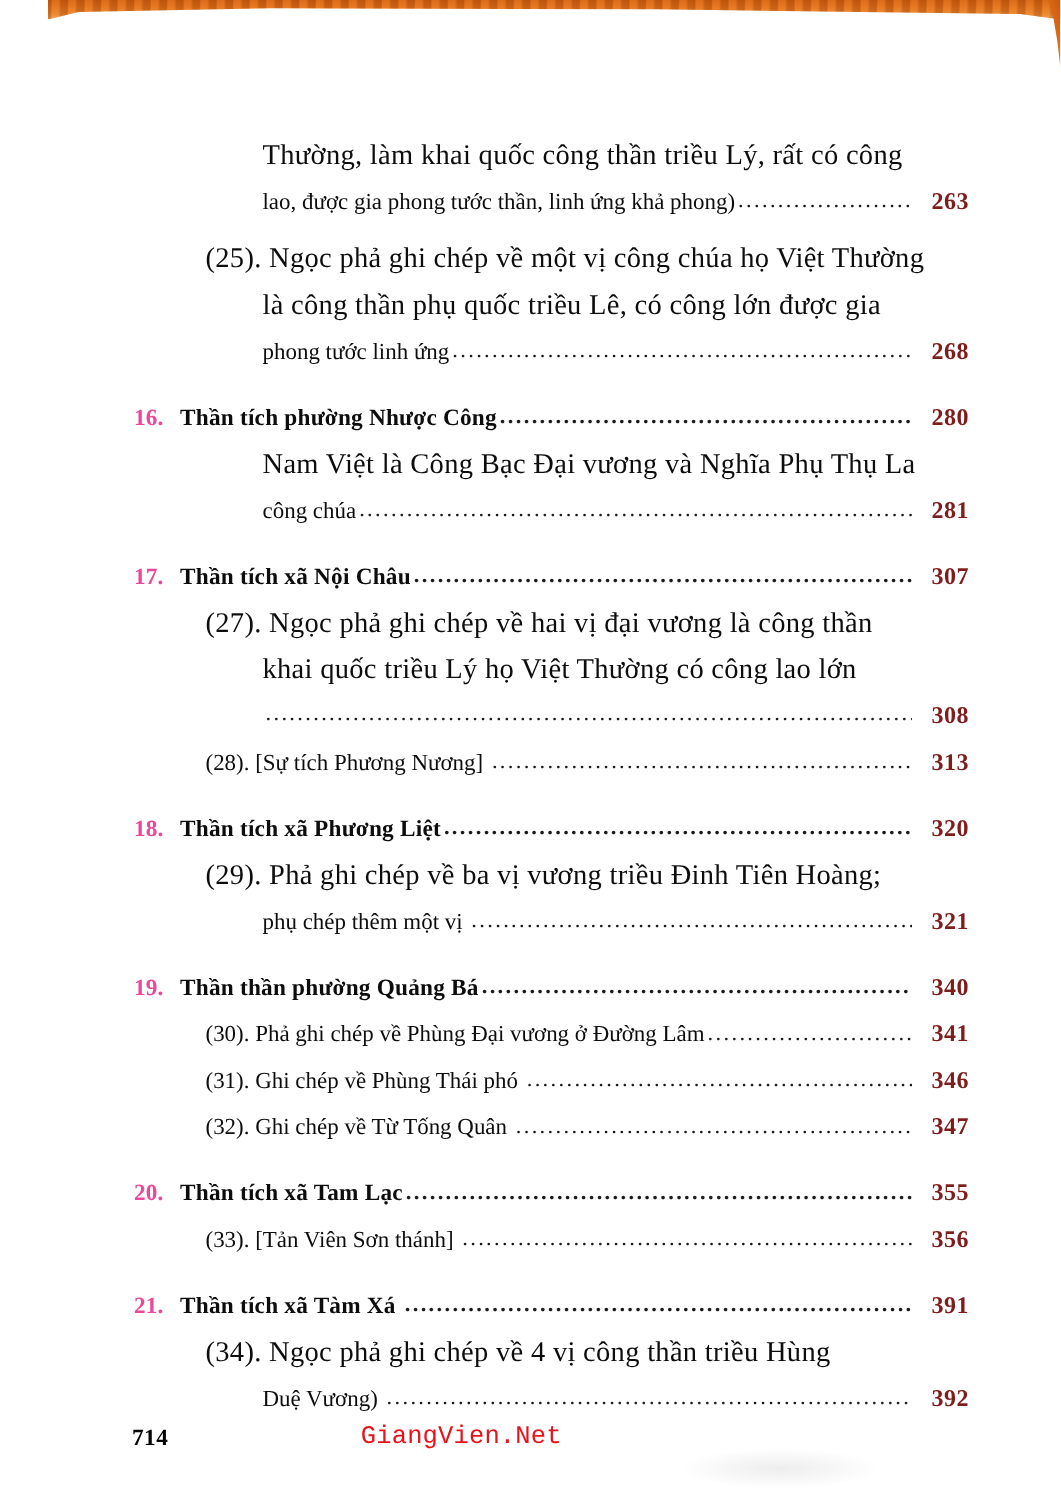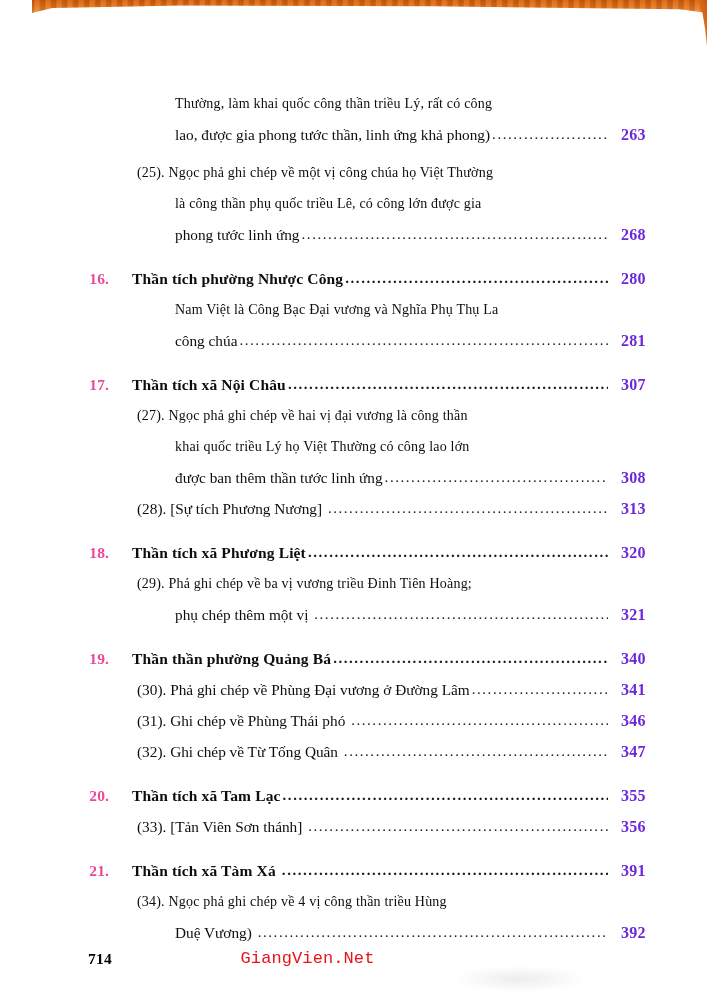--- a/index.html
+++ b/index.html
@@ -90,36 +90,36 @@
     position: relative;
     box-sizing: border-box;
   }
 
   
   .line {
     position: relative;
     height: 31px;
     line-height: 31px;
     white-space: nowrap;
-    font-size: 14px;
+    font-size: 19px;
     color: #0d0d0d;
   }
 
   
   .line.just { letter-spacing: .2px; }
 
   .leader-line {
     display: flex;
     align-items: baseline;
     height: 31px;
     line-height: 31px;
     font-size: 15.3px;
     color: #0d0d0d;
   }
-  .leader-line.bold { font-weight: bold; font-size: 15.5px; letter-spacing: .15px; margin-left: 12px; }
+  .leader-line.bold { font-weight: bold; font-size: 15.5px; letter-spacing: .15px; }
 
   .lt { white-space: pre; }
 
   .dots {
     flex: 1 1 auto;
     overflow: hidden;
     white-space: nowrap;
     margin: 0 2px 0 2px;
     color: #1a1a1a;
     font-size: 15px;
@@ -129,21 +129,21 @@
 
   
   .pageno {
     position: absolute;
     right: 0;
     width: 86px;
     text-align: left;
     font-weight: bold;
     font-size: 16px;
     line-height: 31px;
-    color: #6d28d9;
+    color: #7f1d1d;
     letter-spacing: .3px;
   }
 
   
   .ind-item  { padding-left: 17px; }   
   .ind-cont  { padding-left: 55px; }   
 
   .gap-sm { height: 7px; }
   .gap-md { height: 13px; }
 
@@ -240,21 +240,20 @@
         <div class="num-gutter">17.</div>
         <div class="content">
           <div class="leader-line bold">
             <span class="lt">Thần tích xã Nội Châu</span>
             <span class="dots">......................................................................................................................</span>
             <span class="pageno">307</span>
           </div>
           <div class="line just ind-item">(27). Ngọc phả ghi chép về hai vị đại vương là công thần</div>
           <div class="line just ind-cont">khai quốc triều Lý họ Việt Thường có công lao lớn</div>
           <div class="leader-line ind-cont">
-            <span class="lt">được ban thêm thần tước linh ứng</span>
             <span class="dots">......................................................................................................................</span>
             <span class="pageno">308</span>
           </div>
           <div class="leader-line ind-item">
             <span class="lt">(28). [Sự tích Phương Nương] </span>
             <span class="dots">......................................................................................................................</span>
             <span class="pageno">313</span>
           </div>
         </div>
       </div>

